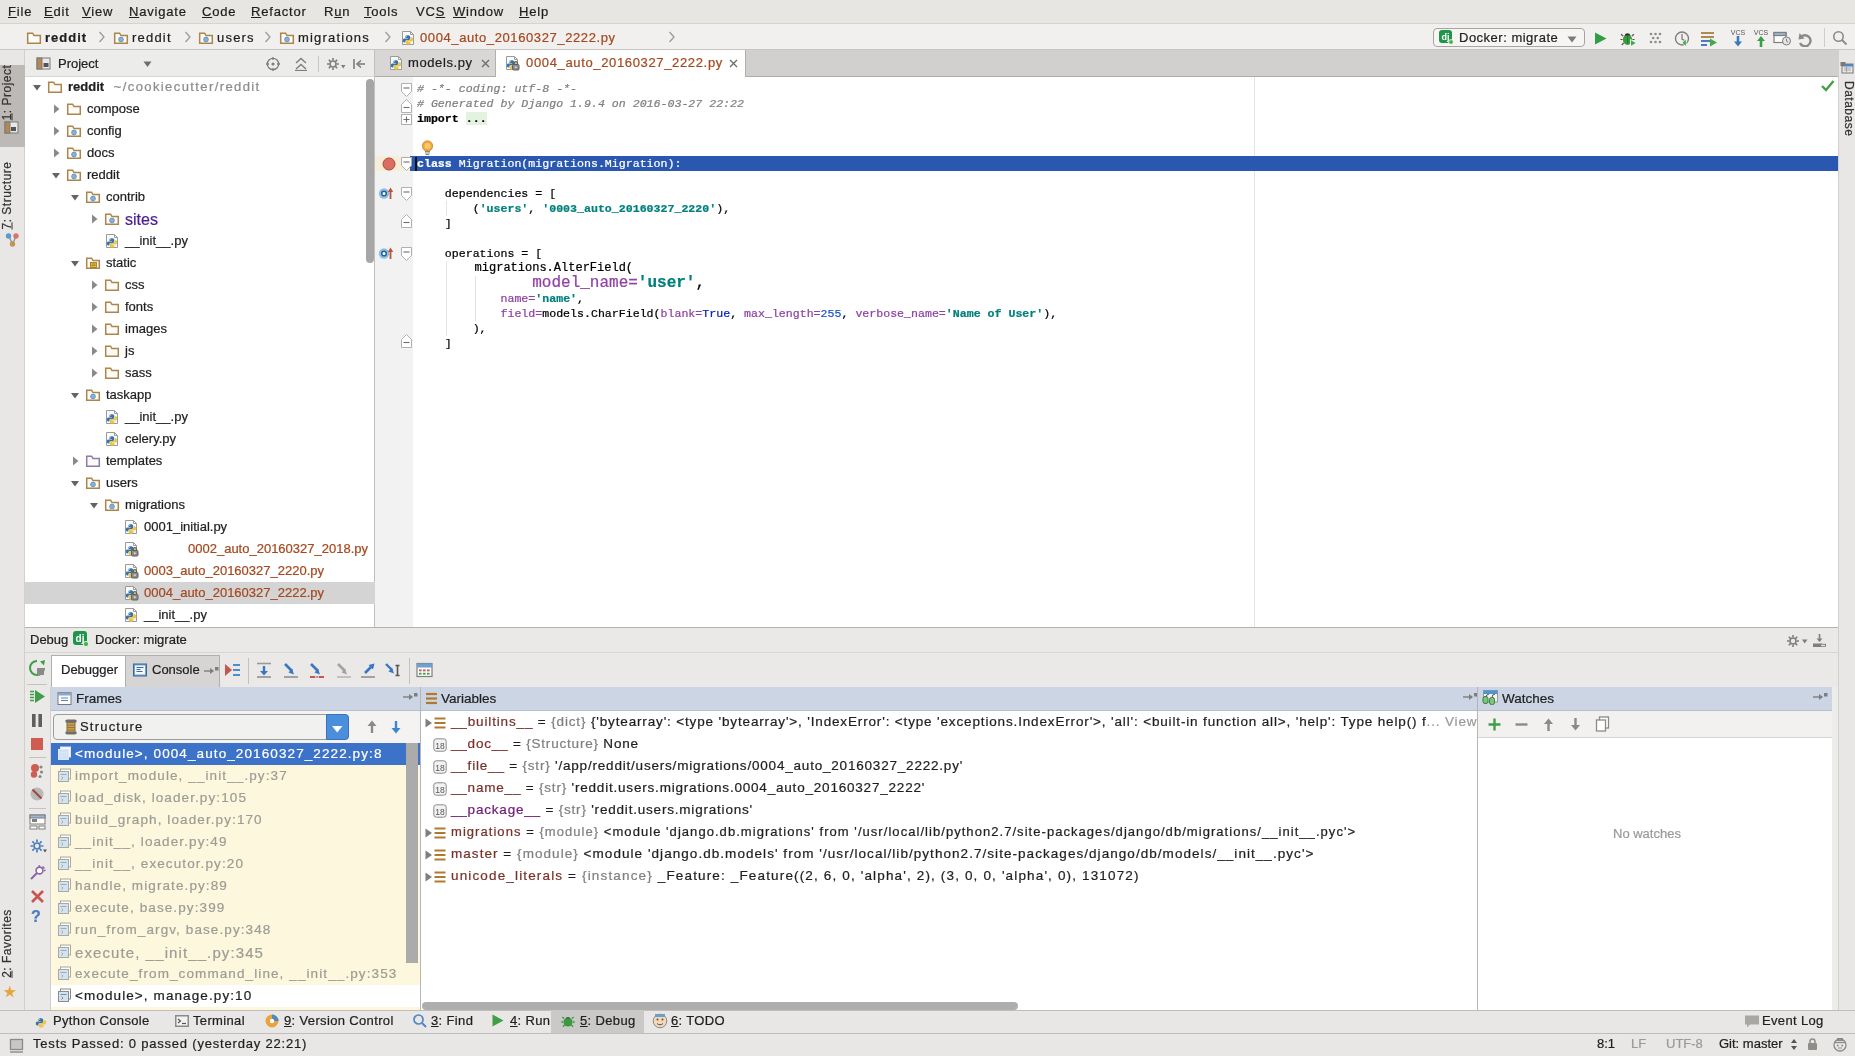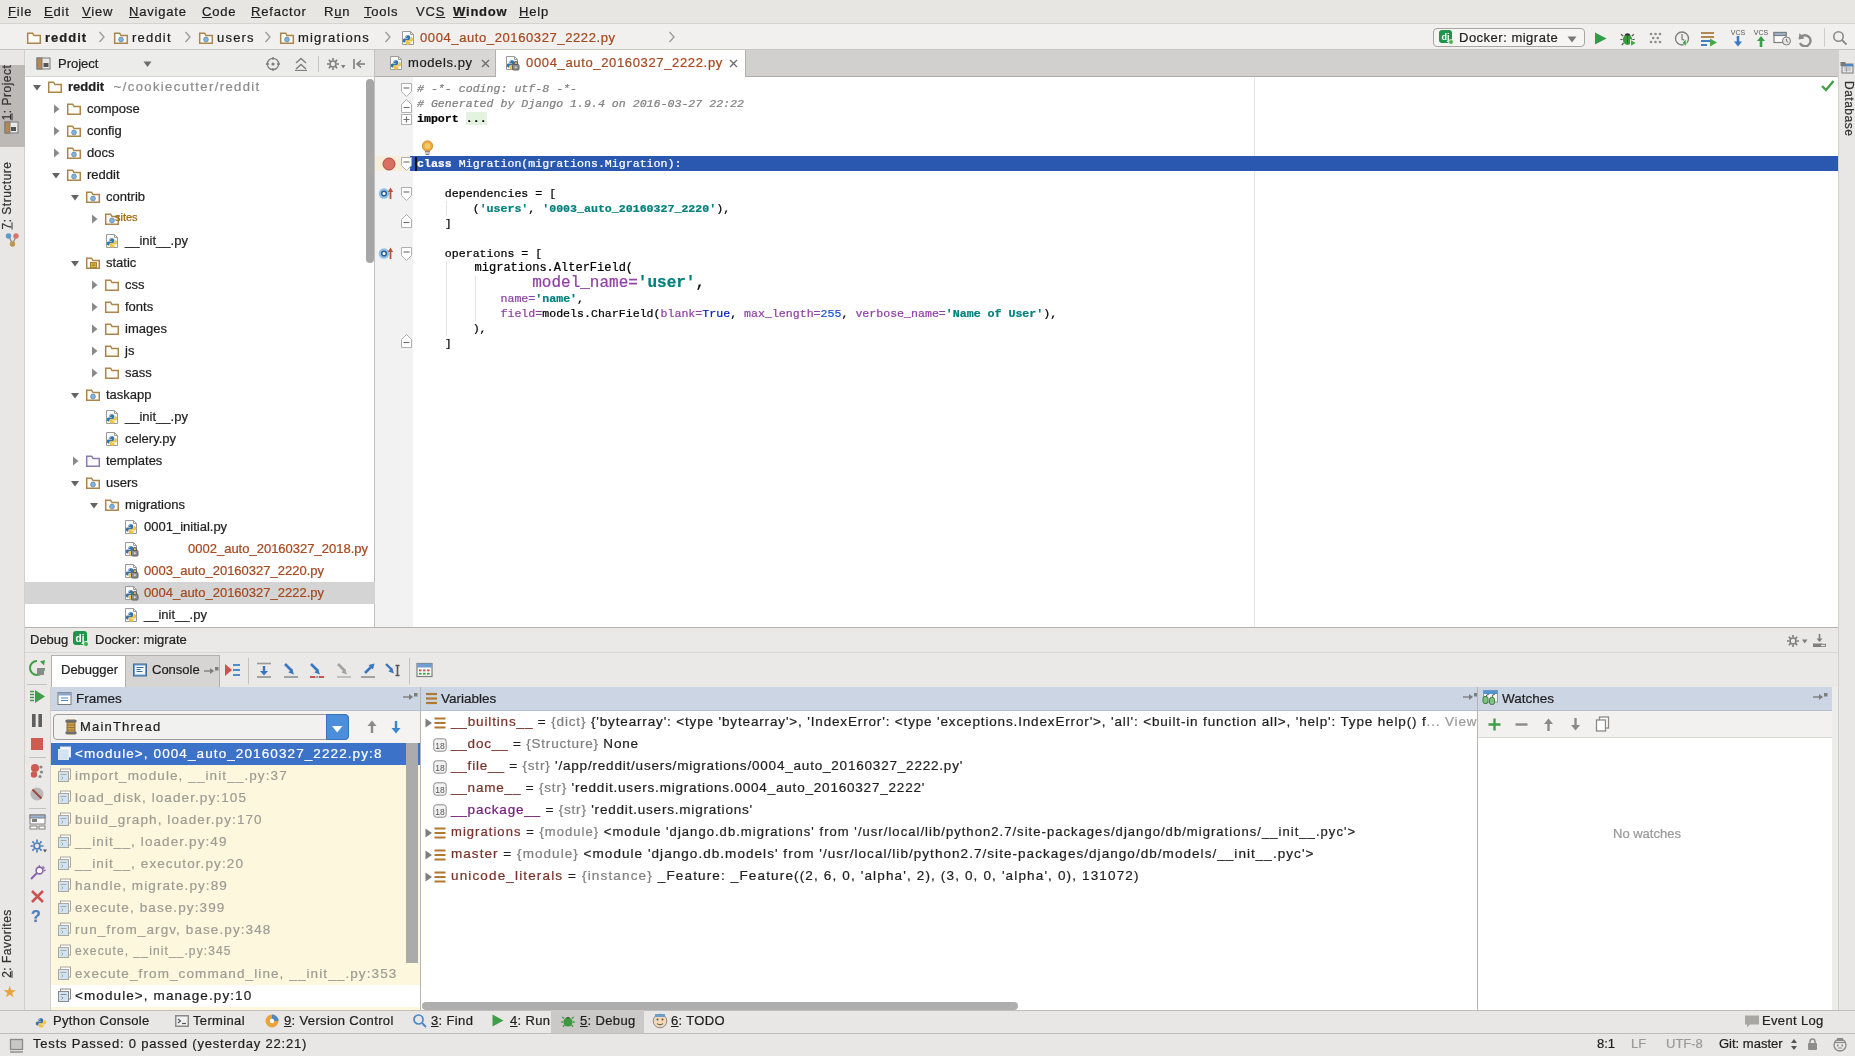--- a/index.html
+++ b/index.html
@@ -11,21 +11,21 @@
 <div class="abs" style="left:0;top:0;width:1855px;height:24px;background:#e8e6e3;border-bottom:1px solid #d6d4d1;"></div>
 <div class="abs" style="left:8px;top:4px;font-size:13px;color:#1f1f1f;font-weight:normal;white-space:nowrap;letter-spacing:0.8px;"><span style="text-decoration:underline">F</span>ile</div>
 <div class="abs" style="left:44px;top:4px;font-size:13px;color:#1f1f1f;font-weight:normal;white-space:nowrap;letter-spacing:0.8px;"><span style="text-decoration:underline">E</span>dit</div>
 <div class="abs" style="left:82px;top:4px;font-size:13px;color:#1f1f1f;font-weight:normal;white-space:nowrap;letter-spacing:0.8px;"><span style="text-decoration:underline">V</span>iew</div>
 <div class="abs" style="left:129px;top:4px;font-size:13px;color:#1f1f1f;font-weight:normal;white-space:nowrap;letter-spacing:0.8px;"><span style="text-decoration:underline">N</span>avigate</div>
 <div class="abs" style="left:202px;top:4px;font-size:13px;color:#1f1f1f;font-weight:normal;white-space:nowrap;letter-spacing:0.8px;"><span style="text-decoration:underline">C</span>ode</div>
 <div class="abs" style="left:251px;top:4px;font-size:13px;color:#1f1f1f;font-weight:normal;white-space:nowrap;letter-spacing:0.8px;"><span style="text-decoration:underline">R</span>efactor</div>
 <div class="abs" style="left:324px;top:4px;font-size:13px;color:#1f1f1f;font-weight:normal;white-space:nowrap;letter-spacing:0.8px;">R<span style="text-decoration:underline">u</span>n</div>
 <div class="abs" style="left:364px;top:4px;font-size:13px;color:#1f1f1f;font-weight:normal;white-space:nowrap;letter-spacing:0.8px;"><span style="text-decoration:underline">T</span>ools</div>
 <div class="abs" style="left:416px;top:4px;font-size:13px;color:#1f1f1f;font-weight:normal;white-space:nowrap;letter-spacing:0.8px;">VC<span style="text-decoration:underline">S</span></div>
-<div class="abs" style="left:453px;top:4px;font-size:13px;color:#1f1f1f;font-weight:bold;white-space:nowrap;letter-spacing:0.8px;"><span style="text-decoration:underline">W</span>indow</div>
+<div class="abs" style="left:453px;top:4px;font-size:13px;color:#1f1f1f;font-weight:normal;white-space:nowrap;letter-spacing:0.8px;"><span style="text-decoration:underline">W</span>indow</div>
 <div class="abs" style="left:519px;top:4px;font-size:13px;color:#1f1f1f;font-weight:normal;white-space:nowrap;letter-spacing:0.8px;"><span style="text-decoration:underline">H</span>elp</div>
 <div class="abs" style="left:0;top:24px;width:1855px;height:26px;background:#f1f0ef;border-bottom:1px solid #c8c6c3;"></div>
 <svg class="abs" style="left:26px;top:30px" width="16" height="16" viewBox="0 0 16 16">
     <path d="M1.7 5 L1.7 13.3 L14.3 13.3 L14.3 5.6 L8 5.6 L6.6 3.2 L1.7 3.2 Z" fill="#fdfcf9" stroke="#ab8549" stroke-width="1.5"></path>
   </svg>
 <div class="abs" style="left:45px;top:30px;font-size:13px;color:#1f1f1f;font-weight:bold;white-space:nowrap;letter-spacing:1.0px;">reddit</div>
 <svg class="abs" style="left:98px;top:31px" width="8" height="12" viewBox="0 0 8 12">
     <path d="M1.5 1 L6 6 L1.5 11" fill="none" stroke="#9a9a9a" stroke-width="1.3"></path>
   </svg>
 <svg class="abs" style="left:113px;top:30px" width="16" height="16" viewBox="0 0 16 16">
@@ -244,21 +244,21 @@
     <circle cx="8" cy="9.5" r="2.4" fill="#85b2d8" stroke="#5f8cb5" stroke-width="0.8"></circle>
   </svg>
 <div class="abs" style="left:106px;top:189px;font-size:13px;color:#1f1f1f;font-weight:normal;white-space:nowrap;">contrib</div>
 <svg class="abs" style="left:86px;top:211px" width="16" height="16" viewBox="0 0 16 16">
     <path d="M6 3.5 L11.5 8 L6 12.5 Z" fill="#8a8a8a"></path>
   </svg>
 <svg class="abs" style="left:104px;top:211px" width="16" height="16" viewBox="0 0 16 16">
     <path d="M1.7 5 L1.7 13.3 L14.3 13.3 L14.3 5.6 L8 5.6 L6.6 3.2 L1.7 3.2 Z" fill="#fdfcf9" stroke="#ab8549" stroke-width="1.5"></path>
     <circle cx="8" cy="9.5" r="2.4" fill="#85b2d8" stroke="#5f8cb5" stroke-width="0.8"></circle>
   </svg>
-<div class="abs" style="left:115px;top:211px;font-size:11px;color:#a16207;font-weight:normal;white-space:nowrap;">sites</div>
+<div class="abs" style="left:125px;top:211px;font-size:16px;color:#4c1d95;font-weight:normal;white-space:nowrap;">sites</div>
 <svg class="abs" style="left:104px;top:233px" width="16" height="16" viewBox="0 0 16 16">
     <path d="M2.5 1.5 h8 l3 3 v10 h-11 Z" fill="#fbfbfb" stroke="#9a9a9a" stroke-width="1"></path>
     <path d="M10.5 1.5 v3 h3" fill="none" stroke="#9a9a9a" stroke-width="1"></path>
     <path d="M7.6 5.2 c-2.2 0 -2.1 1 -2.1 1.6 v1.1 h2.3 v0.5 H4.4 c-1.3 0 -1.6 1.3 -1.6 2.1 0 0.8 0.3 2 1.6 2 h1 v-1.2 c0-0.8 0.6-1.4 1.4-1.4 h2.3 c0.6 0 1.1-0.5 1.1-1.1 V6.8 c0-1.1-0.9-1.6-2.6-1.6 Z" fill="#3873a9"></path>
     <circle cx="6.5" cy="6.3" r="0.45" fill="#fff"></circle>
     <path d="M8.4 14.6 c2.2 0 2.1-1 2.1-1.6 v-1.1 H8.2 v-0.5 h3.4 c1.3 0 1.6-1.3 1.6-2.1 0-0.8-0.3-2-1.6-2 h-1 v1.2 c0 0.8-0.6 1.4-1.4 1.4 H6.9 c-0.6 0-1.1 0.5-1.1 1.1 v2 c0 1.1 0.9 1.6 2.6 1.6 Z" fill="#ecc549"></path>
   </svg>
 <div class="abs" style="left:125px;top:233px;font-size:13px;color:#1f1f1f;font-weight:normal;white-space:nowrap;">__init__.py</div>
 <svg class="abs" style="left:67px;top:255px" width="16" height="16" viewBox="0 0 16 16">
     <path d="M4 6 L12 6 L8 11.5 Z" fill="#636363"></path>
@@ -669,21 +669,21 @@
     <rect x="12" y="1" width="3.5" height="3.5" fill="#7e7e7e"></rect>
   </svg>
 <div class="abs" style="left:51px;top:711px;width:369px;height:32px;background:#f4f3f2;"></div>
 <div class="abs" style="left:53px;top:714px;width:296px;height:26px;background:#f1f1f0;border:1px solid #9e9c9a;border-radius:4px;"></div>
 <svg class="abs" style="left:63px;top:719px" width="16" height="16" viewBox="0 0 16 16">
     <rect x="4" y="1" width="8" height="14" fill="#caa04c" stroke="#8a6b36"></rect>
     <path d="M4 3.5 h8 M4 6 h8 M4 8.5 h8 M4 11 h8 M4 13.5 h8" stroke="#8a6b36" stroke-width="0.8"></path>
     <rect x="2.5" y="1" width="11" height="2.4" fill="#6d6d6d"></rect>
     <rect x="2.5" y="12.6" width="11" height="2.4" fill="#6d6d6d"></rect>
   </svg>
-<div class="abs" style="left:80px;top:719px;font-size:13px;color:#1f1f1f;font-weight:normal;white-space:nowrap;letter-spacing:1.2px;">MainThread</div>
+<div class="abs" style="left:80px;top:719px;font-size:13px;color:#1f1f1f;font-weight:normal;white-space:nowrap;letter-spacing:1.2px;">Structure</div>
 <div class="abs" style="left:326px;top:714px;width:23px;height:26px;background:#4b8edb;border-radius:0 4px 4px 0;border:1px solid #3a72c0;"></div>
 <svg class="abs" style="left:331px;top:725px" width="13" height="9" viewBox="0 0 13 9">
     <path d="M1 1 L11.5 1 L6.2 7.5 Z" fill="#fff"></path>
   </svg>
 <svg class="abs" style="left:364px;top:719px" width="16" height="16" viewBox="0 0 16 16">
     <path d="M8 14 V5" stroke="#8a8a8a" stroke-width="2.4"></path>
     <path d="M3.5 7 L8 1.5 L12.5 7 Z" fill="#8a8a8a"></path>
   </svg>
 <svg class="abs" style="left:388px;top:719px" width="16" height="16" viewBox="0 0 16 16">
     <path d="M8 2 v9" stroke="#3b87cc" stroke-width="2.4"></path>
@@ -743,21 +743,21 @@
     <rect x="3.5" y="1" width="10" height="10" fill="#fbfbfb" stroke="#aaa89f"></rect>
     <rect x="1.5" y="3.5" width="10" height="10" fill="#cfe3f3" stroke="#aaa89f"></rect>
     <path d="M3.5 6.5 h6 M4.5 8.5 l1.5 1.5 L4.5 11.5" fill="none" stroke="#aaa89f" stroke-width="1"></path>
   </svg>
 <div class="abs" style="left:75px;top:922px;font-size:13.5px;color:#9e9c95;font-weight:normal;white-space:nowrap;letter-spacing:1.1px;">run_from_argv, base.py:348</div>
 <svg class="abs" style="left:57px;top:944px" width="15" height="15" viewBox="0 0 15 15">
     <rect x="3.5" y="1" width="10" height="10" fill="#fbfbfb" stroke="#aaa89f"></rect>
     <rect x="1.5" y="3.5" width="10" height="10" fill="#cfe3f3" stroke="#aaa89f"></rect>
     <path d="M3.5 6.5 h6 M4.5 8.5 l1.5 1.5 L4.5 11.5" fill="none" stroke="#aaa89f" stroke-width="1"></path>
   </svg>
-<div class="abs" style="left:75px;top:944px;font-size:12px;color:#9e9c95;font-weight:normal;white-space:nowrap;letter-spacing:1.1px;">execute, __init__.py:345</div>
+<div class="abs" style="left:75px;top:944px;font-size:15px;color:#9e9c95;font-weight:normal;white-space:nowrap;letter-spacing:1.1px;">execute, __init__.py:345</div>
 <svg class="abs" style="left:57px;top:966px" width="15" height="15" viewBox="0 0 15 15">
     <rect x="3.5" y="1" width="10" height="10" fill="#fbfbfb" stroke="#aaa89f"></rect>
     <rect x="1.5" y="3.5" width="10" height="10" fill="#cfe3f3" stroke="#aaa89f"></rect>
     <path d="M3.5 6.5 h6 M4.5 8.5 l1.5 1.5 L4.5 11.5" fill="none" stroke="#aaa89f" stroke-width="1"></path>
   </svg>
 <div class="abs" style="left:75px;top:966px;font-size:13.5px;color:#9e9c95;font-weight:normal;white-space:nowrap;letter-spacing:1.1px;">execute_from_command_line, __init__.py:353</div>
 <div class="abs" style="left:51px;top:985px;width:369px;height:22px;background:#ffffff;"></div>
 <svg class="abs" style="left:57px;top:988px" width="15" height="15" viewBox="0 0 15 15">
     <rect x="3.5" y="1" width="10" height="10" fill="#fbfbfb" stroke="#8a8a8a"></rect>
     <rect x="1.5" y="3.5" width="10" height="10" fill="#cfe3f3" stroke="#8a8a8a"></rect>

